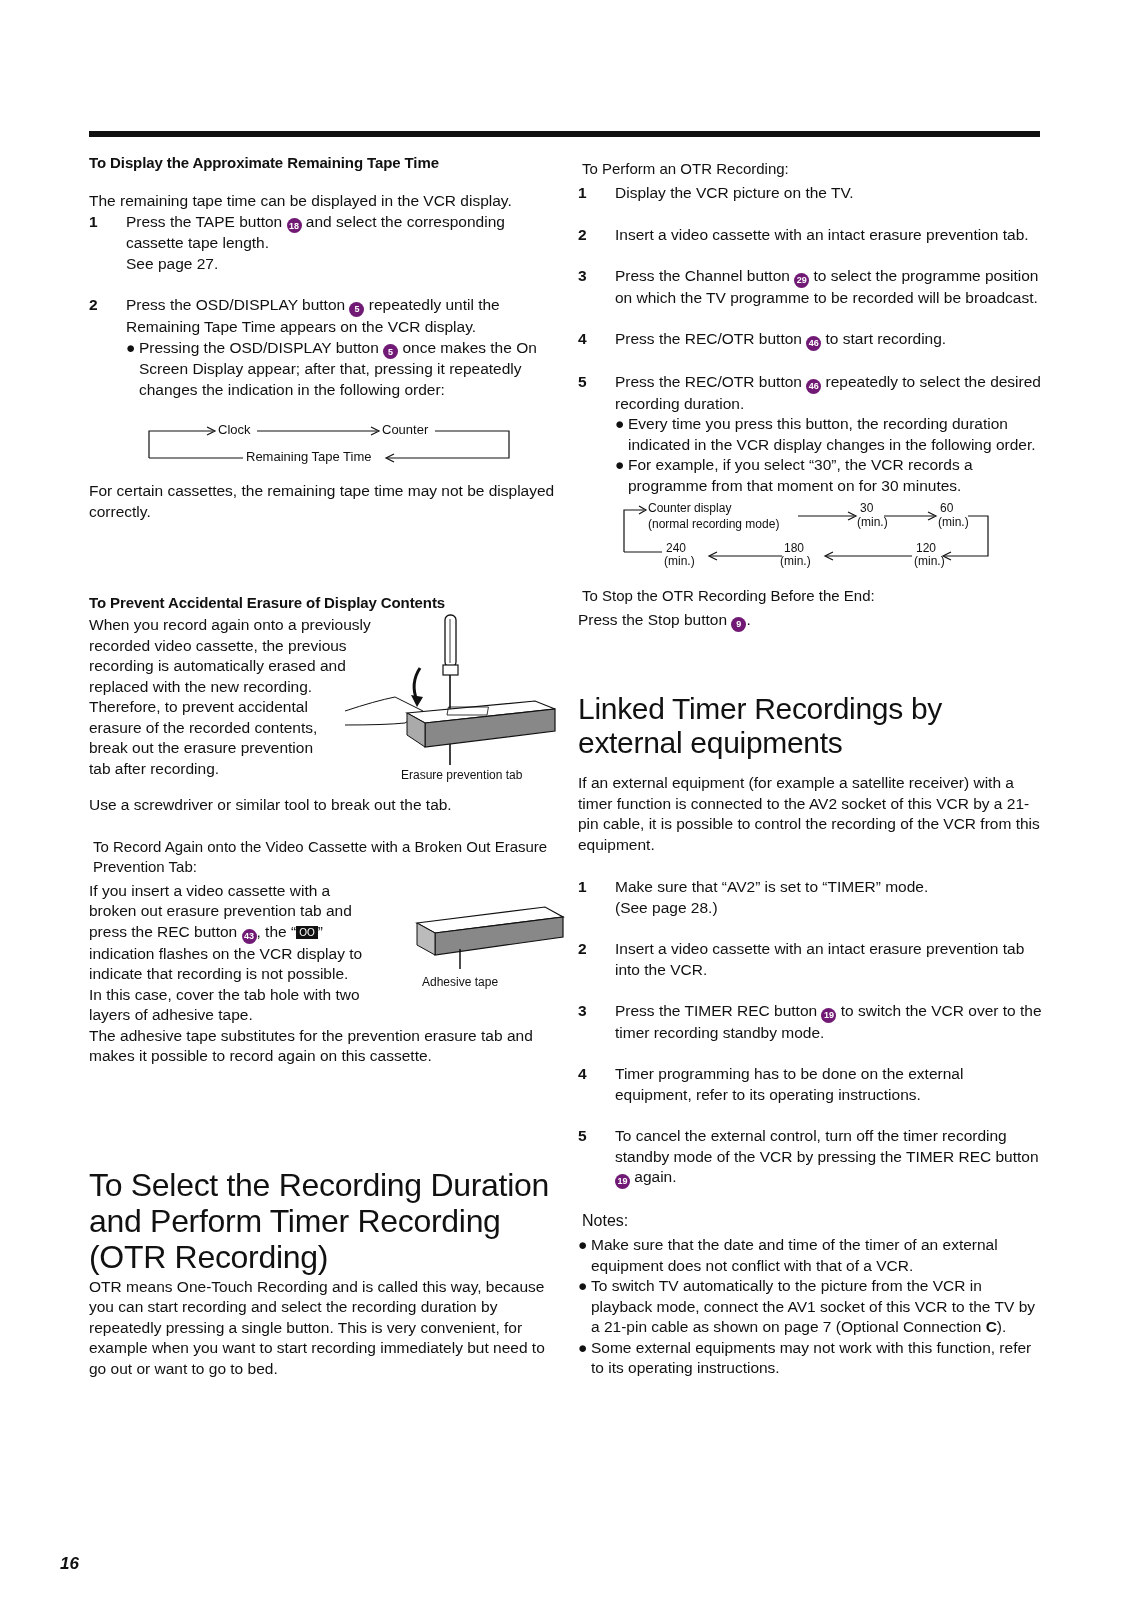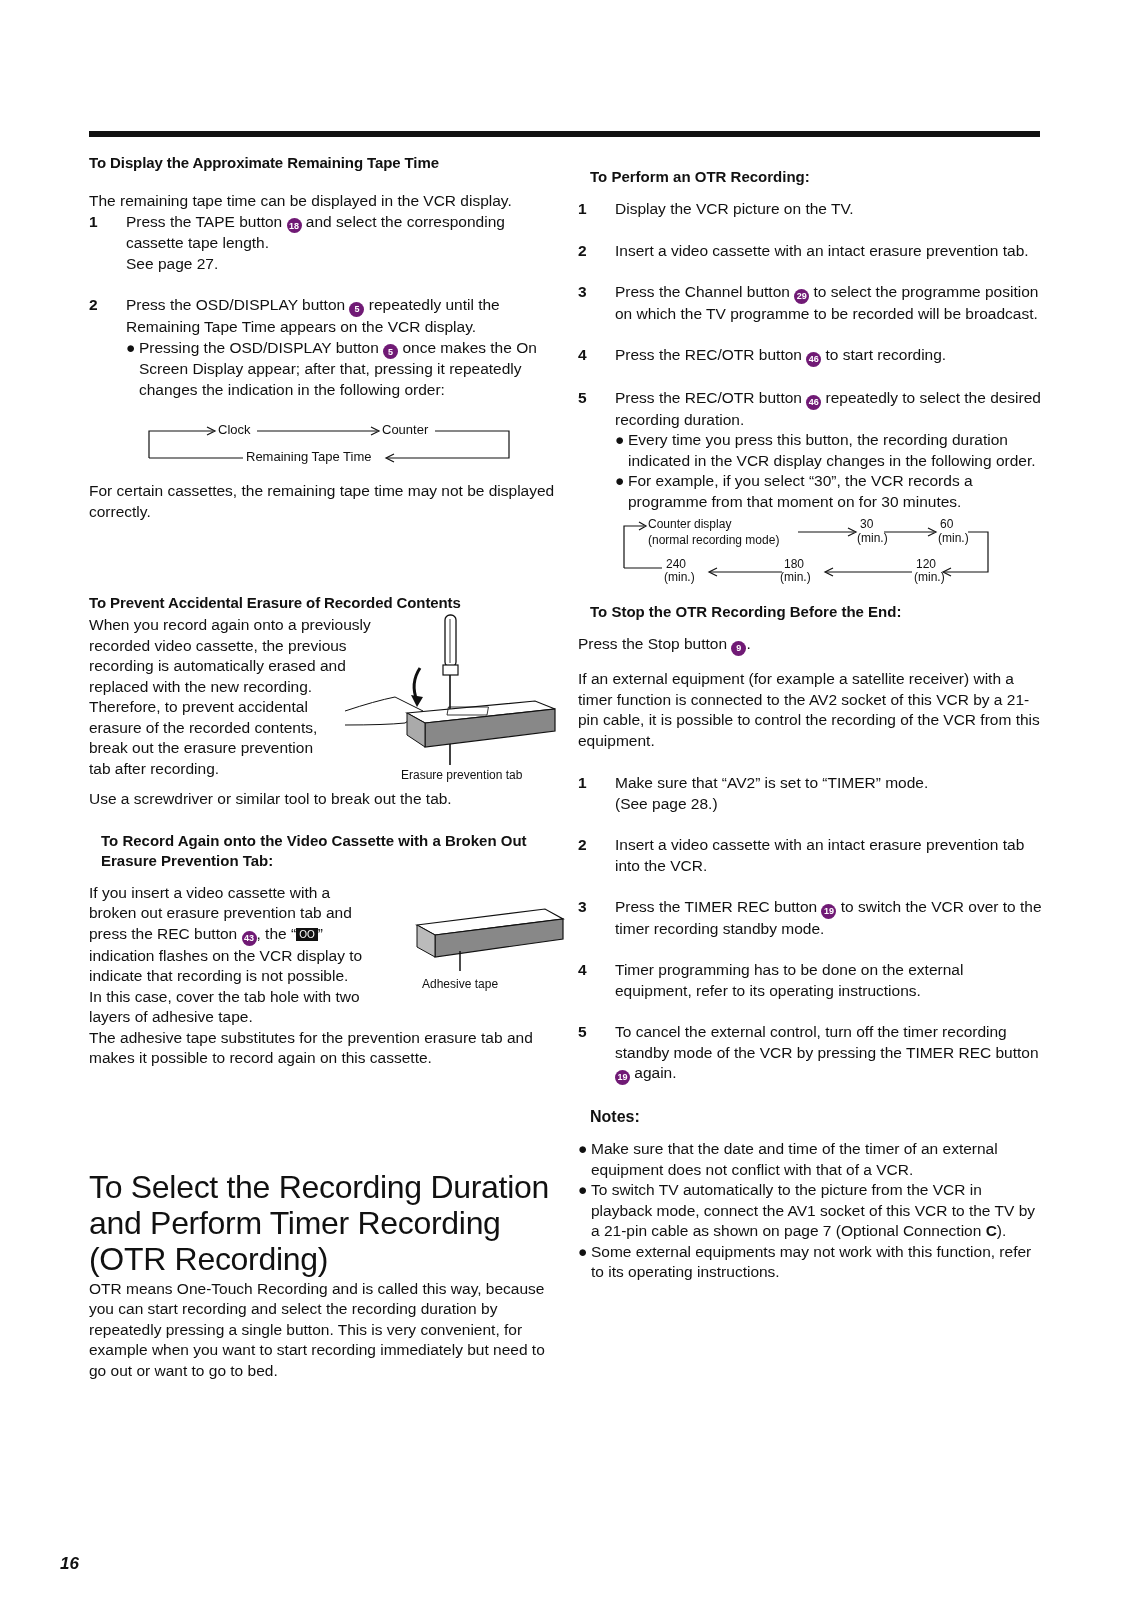--- a/index.html
+++ b/index.html
@@ -6,21 +6,21 @@
   body { width: 1132px; height: 1601px; position: relative; overflow: hidden;
          font-family: "Liberation Sans", sans-serif; color: #111; }
   .rule { position: absolute; left: 89px; top: 131px; width: 951px; height: 6px; background: #111; }
   .col { position: absolute; }
   .left { left: 89px; top: 150px; width: 470px; }
   .right { left: 578px; top: 155px; width: 465px; }
   h2.sub { font-size: 15px; font-weight: bold; margin: 0; line-height: 25px; letter-spacing: -0.1px; }
   h1.big { font-size: 32px; font-weight: normal; margin: 0; line-height: 36px; letter-spacing: -0.3px; }
   h1.med { font-size: 30px; font-weight: normal; margin: 0; line-height: 34px; letter-spacing: -0.3px; }
   p { margin: 0; font-size: 15.5px; line-height: 20.5px; }
-  .bold-h { font-weight: bold; font-size: 15px; line-height: 20px; margin: 12px; }
+  .bold-h { font-weight: normal; font-size: 15px; line-height: 20px; margin: 4px; }
   .step { display: flex; font-size: 15.5px; line-height: 20.5px; }
   .step .num { width: 37px; flex: none; font-weight: bold; }
   .step .txt { flex: 1; }
   .bullet { display: flex; font-size: 15.5px; line-height: 20.5px; }
   .bullet .dot { width: 13px; flex: none; }
   .circ { display: inline-flex; align-items: center; justify-content: center;
           width: 15px; height: 15px; border-radius: 50%; background: #701a75; color: #fff;
           font-size: 9px; font-weight: bold; vertical-align: -2px; }
   .cap { font-size: 12px; line-height: 14px; }
   .pagenum { position: absolute; left: 60px; top: 1554px; font-size: 17px; font-weight: bold; font-style: italic; }
@@ -70,21 +70,21 @@
       <polyline points="247,36 239,40 247,44" fill="none" stroke="#111" stroke-width="1.2"></polyline>
       <line x1="2" y1="40" x2="96" y2="40" stroke="#111" stroke-width="1.2"></line>
     </svg>
     <span class="lbl" style="left:70px; top:4px; background:#fff; padding:0 1px;">Clock</span>
     <span class="lbl" style="left:234px; top:4px; background:#fff; padding:0 1px;">Counter</span>
     <span class="lbl" style="left:98px; top:31px; background:#fff; padding:0 1px;">Remaining Tape Time</span>
   </div>
 
   <p style="margin-top:17px;">For certain cassettes, the remaining tape time may not be displayed correctly.</p>
 
-  <h2 class="sub" style="margin-top:68px;">To Prevent Accidental Erasure of Recorded Contents</h2>
+  <h2 class="sub" style="margin-top:68px;">To Prevent Accidental Erasure of Display Contents</h2>
   <div style="position:relative; height:168px;">
     <div style="width:320px;">
       <p>When you record again onto a previously</p>
       <p>recorded video cassette, the previous</p>
       <p>recording is automatically erased and</p>
       <p>replaced with the new recording.</p>
       <p>Therefore, to prevent accidental</p>
       <p>erasure of the recorded contents,</p>
       <p>break out the erasure prevention</p>
       <p>tab after recording.</p>
@@ -101,21 +101,21 @@
 
       <path d="M0,98 Q30,88 50,84 L78,98 L60,110 Q40,112 0,112" fill="#fff" stroke="#111" stroke-width="1"></path>
 
       <polygon points="62,100 190,88 210,96 80,110" fill="#fff" stroke="#111" stroke-width="1.2"></polygon>
       <polygon points="80,110 210,96 210,118 80,134" fill="#888" stroke="#111" stroke-width="1.2"></polygon>
       <polygon points="62,100 80,110 80,134 62,122" fill="#aaa" stroke="#111" stroke-width="1"></polygon>
       <rect x="120" y="94" width="40" height="8" fill="none" stroke="#111" stroke-width="0.8" transform="skewX(-10)"></rect>
     </svg>
     <span class="cap" style="position:absolute; left:312px; top:153px;">Erasure prevention tab</span>
   </div>
-  <p style="margin-top:6px;">Use a screwdriver or similar tool to break out the tab.</p>
+  <p style="margin-top:12px;">Use a screwdriver or similar tool to break out the tab.</p>
 
   <p class="bold-h" style="margin-top:21px;">To Record Again onto the Video Cassette with a Broken Out Erasure Prevention Tab:</p>
   <div style="position:relative;">
     <div style="width:320px;">
       <p>If you insert a video cassette with a</p>
       <p>broken out erasure prevention tab and</p>
       <p><span>press the REC button </span><span class="circ">43</span><span>, the “</span><span class="osd-icon">OO</span><span>”</span></p>
       <p>indication flashes on the VCR display to</p>
       <p>indicate that recording is not possible.</p>
       <p>In this case, cover the tab hole with two</p>
@@ -193,20 +193,21 @@
     <span class="lbl" style="left:42px; top:55px;">(min.)</span>
     <span class="lbl" style="left:162px; top:42px;">180</span>
     <span class="lbl" style="left:158px; top:55px;">(min.)</span>
     <span class="lbl" style="left:294px; top:42px;">120</span>
     <span class="lbl" style="left:292px; top:55px;">(min.)</span>
   </div>
 
   <p class="bold-h" style="margin-top:20px;">To Stop the OTR Recording Before the End:</p>
   <p><span>Press the Stop button </span><span class="circ">9</span><span>.</span></p>
 
+  <h1 class="med" style="margin-top:60px; width:400px;">Linked Timer Recordings by external equipments</h1>
   <p style="margin-top:13px;">If an external equipment (for example a satellite receiver) with a timer function is connected to the AV2 socket of this VCR by a 21-pin cable, it is possible to control the recording of the VCR from this equipment.</p>
 
   <div class="step" style="margin-top:22px;">
     <span class="num">1</span>
     <span class="txt"><span>Make sure that “AV2” is set to “TIMER” mode.</span><br><span>(See page 28.)</span></span>
   </div>
   <div class="step" style="margin-top:21px;">
     <span class="num">2</span>
     <span class="txt">Insert a video cassette with an intact erasure prevention tab into the VCR.</span>
   </div>

